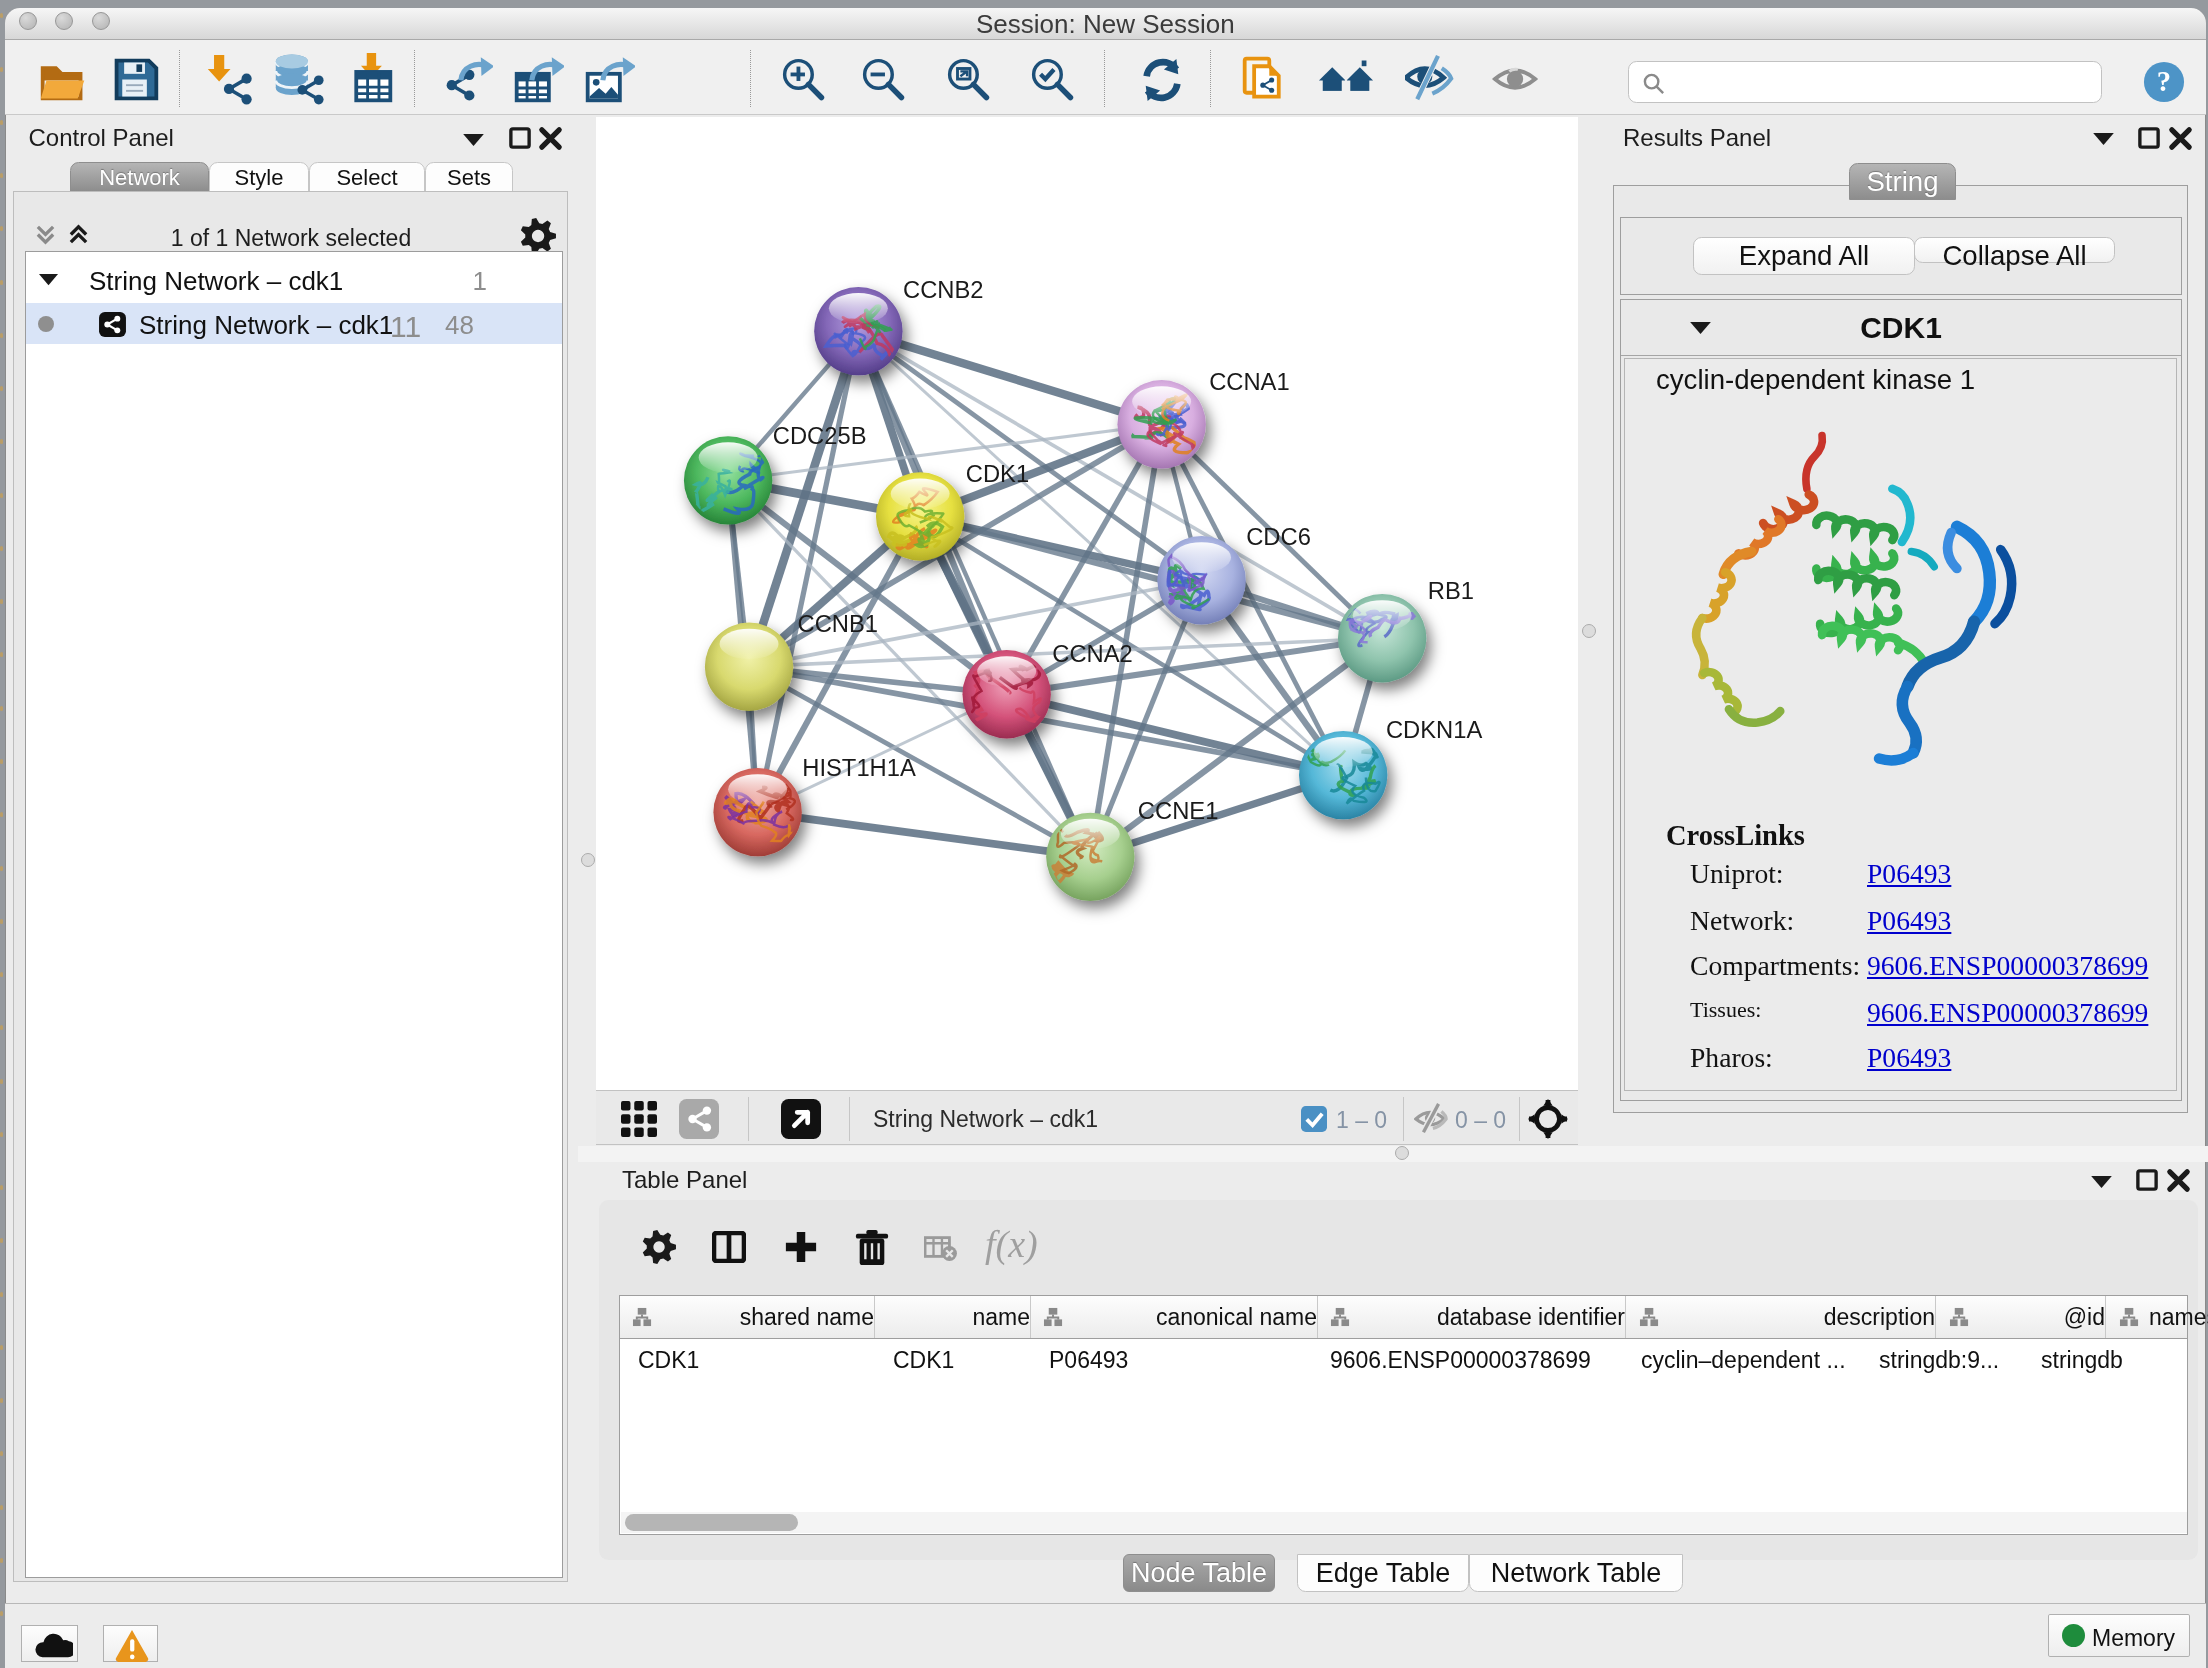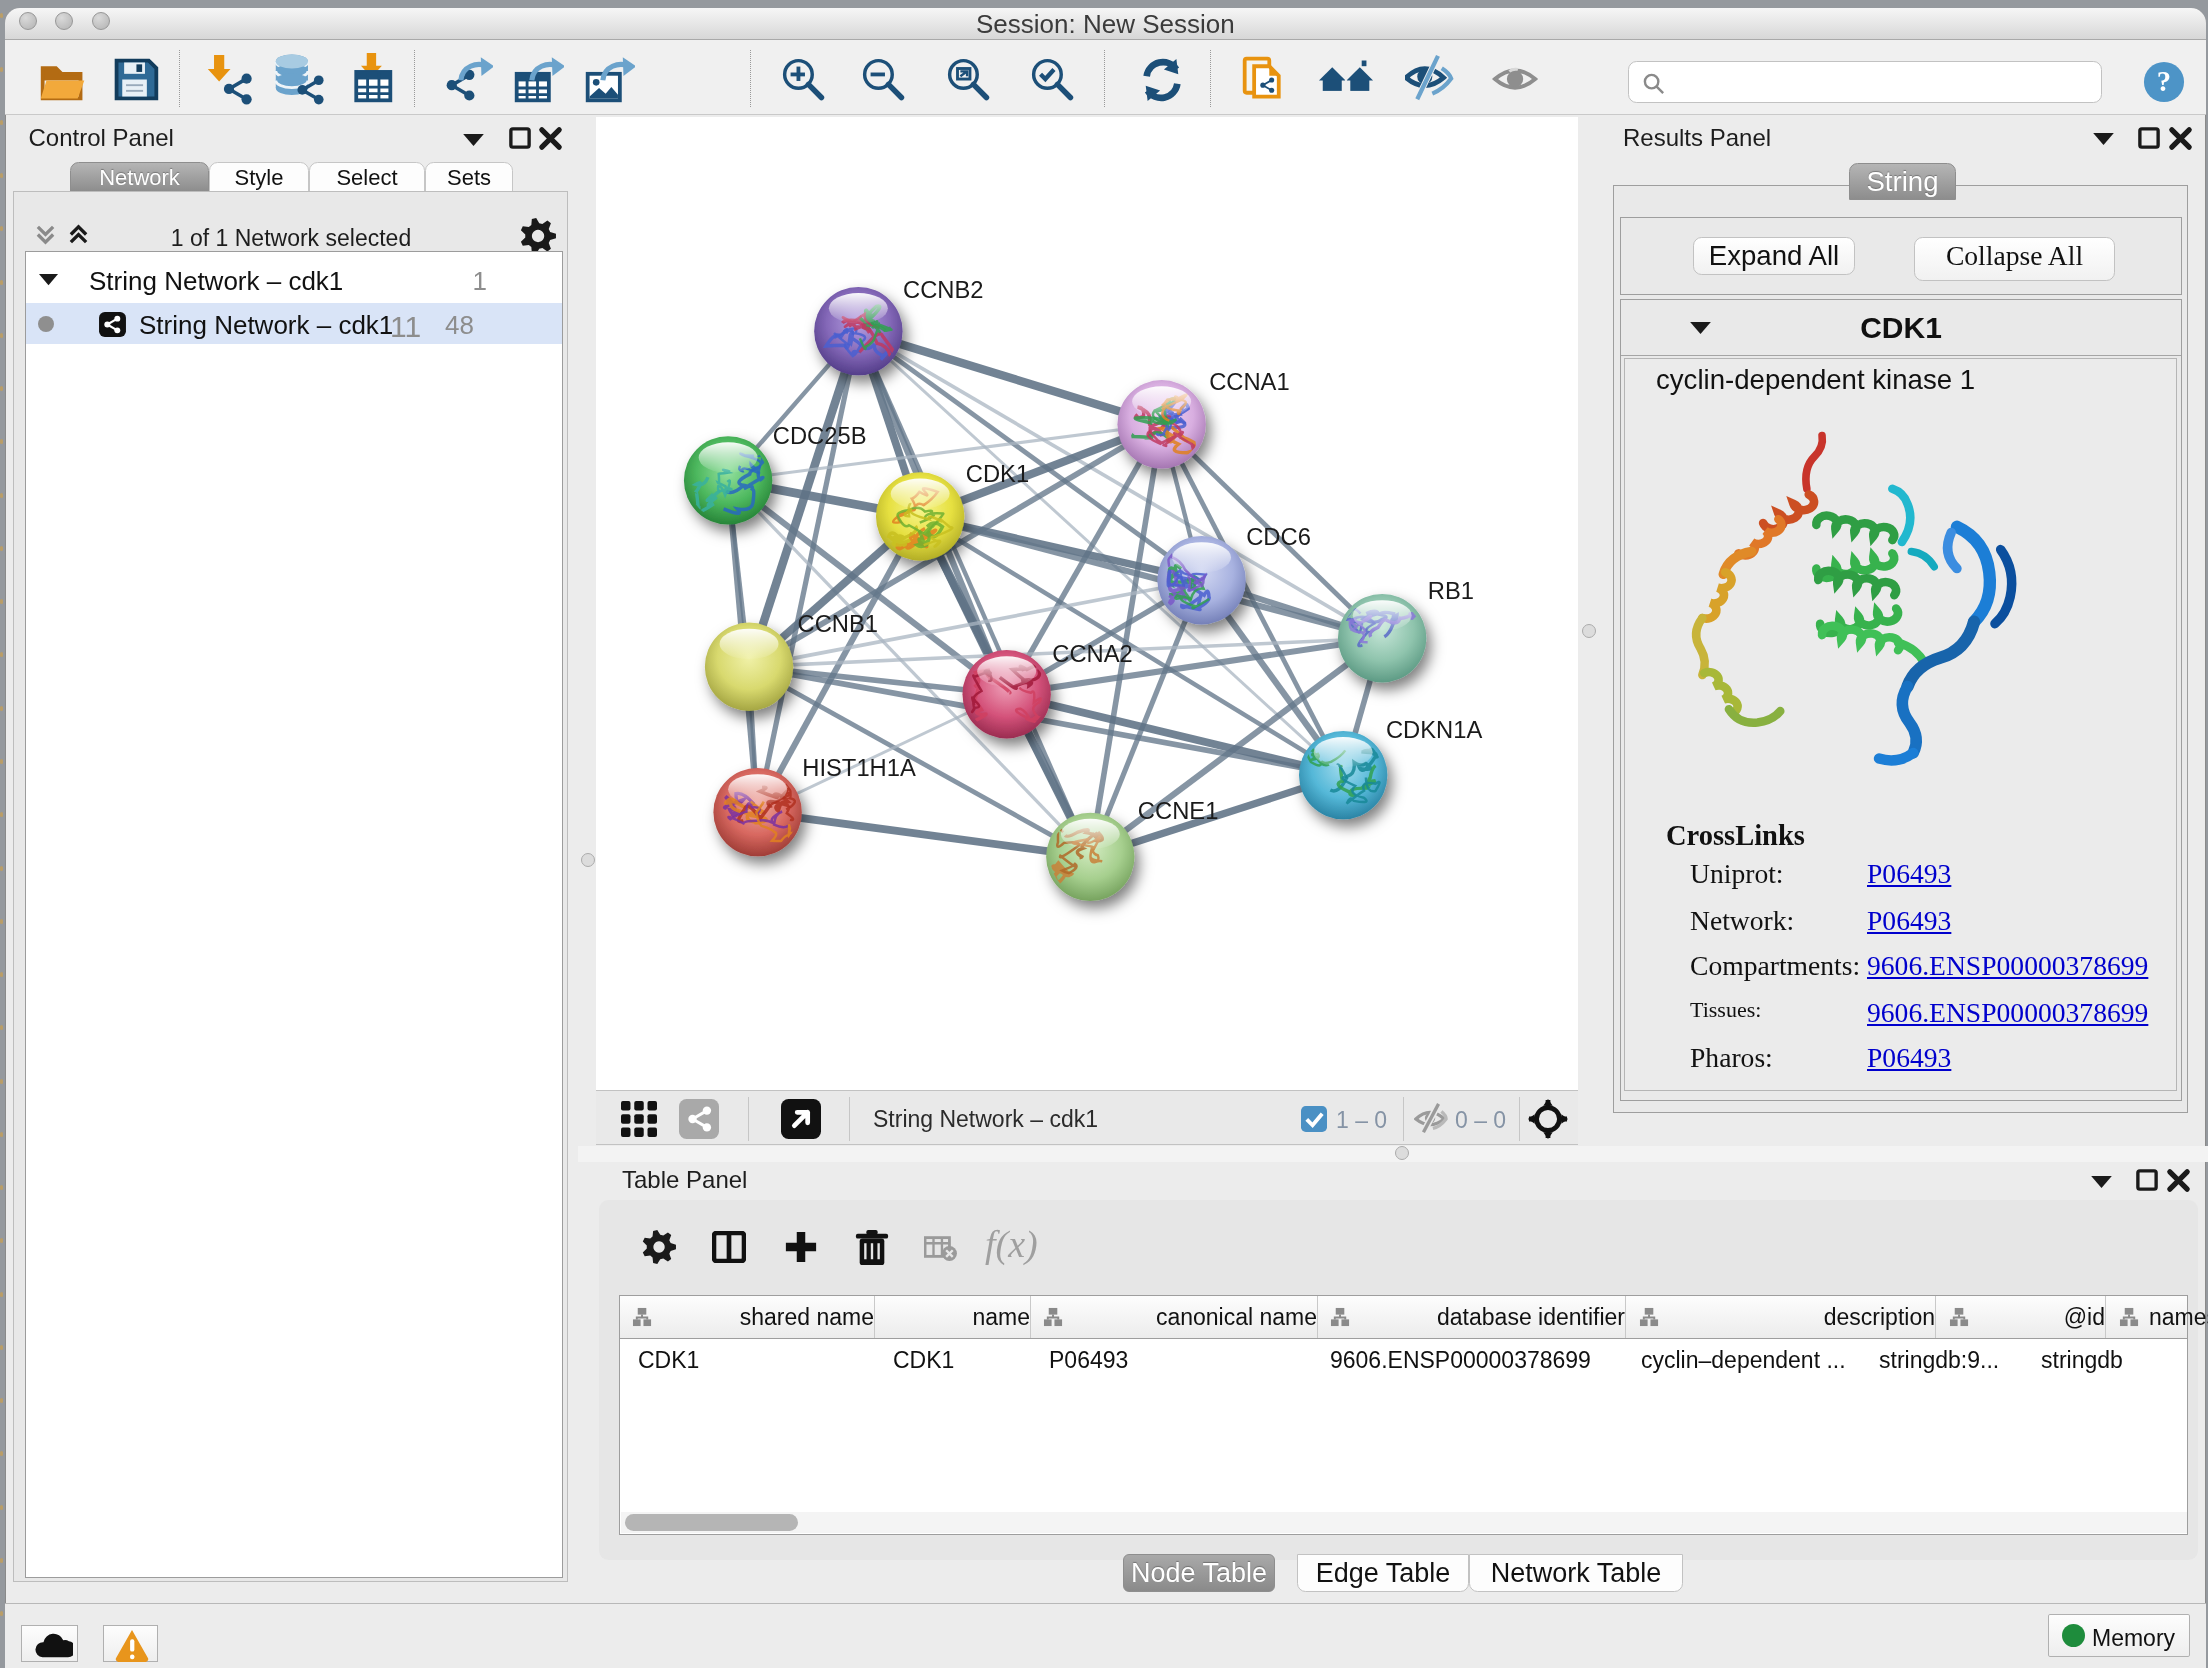--- a/index.html
+++ b/index.html
@@ -599,22 +599,22 @@
   </svg>
 <svg width="24" height="24" viewBox="0 0 25 25" style="position:absolute;left:2137px;top:126px;">
     <rect x="3" y="3" width="19" height="19" fill="none" stroke="#1a1a1a" stroke-width="3.5" rx="2"></rect>
   </svg>
 <svg width="25" height="25" viewBox="0 0 26 26" style="position:absolute;left:2168px;top:126px;">
     <path d="M4 4 L22 22 M22 4 L4 22" stroke="#1a1a1a" stroke-width="5.5" stroke-linecap="round"></path>
   </svg>
 <div class="rbox" style="left:1613px;top:185px;width:575px;height:928px;"></div>
 <div class="tab sel" style="left:1849px;top:163px;width:107px;height:37px;line-height:36px;font-size:27.6px;">String</div>
 <div class="rbox" style="left:1620px;top:217px;width:562px;height:78px;border-width:1px;"></div>
-<div class="btn" style="left:1693px;top:237px;width:162px;height:38px;line-height:36px;">Expand All</div>
-<div class="btn" style="left:1914px;top:237px;width:201px;height:44px;line-height:36px;font-family:Liberation Serif, serif;">Collapse All</div>
+<div class="btn" style="left:1693px;top:237px;width:222px;height:38px;line-height:36px;">Expand All</div>
+<div class="btn" style="left:1914px;top:237px;width:201px;height:26px;line-height:36px;">Collapse All</div>
 <div class="rbox" style="left:1620px;top:299px;width:562px;height:802px;border-width:1px;"></div>
 <svg width="25" height="16" viewBox="0 0 26 17" style="position:absolute;left:1688px;top:320px;">
     <path d="M2 2 h22 l-11 13 Z" fill="#1a1a1a"></path>
   </svg>
 <div class="abs" style="left:1620px;top:311px;width:562px;text-align:center;font-size:30px;font-weight:bold;color:#111;">CDK1</div>
 <div class="abs" style="left:1621px;top:355px;width:560px;border-top:1px solid #a5a5a5;"></div>
 <div class="abs" style="left:1624px;top:358px;width:553px;height:733px;background:#ebebeb;border:1px solid #b5b5b5;"></div>
 <div class="abs" style="left:1656px;top:364px;font-size:27.6px;color:#111;">cyclin-dependent kinase 1</div>
 <svg width="371" height="342" viewBox="0 0 390 360" style="position:absolute;left:1666px;top:428px;">
     <path d="M148 64 q-4 -22 8 -34 q10 -10 8 -22" fill="none" stroke="#c8342b" stroke-width="8" stroke-linecap="round"></path>

